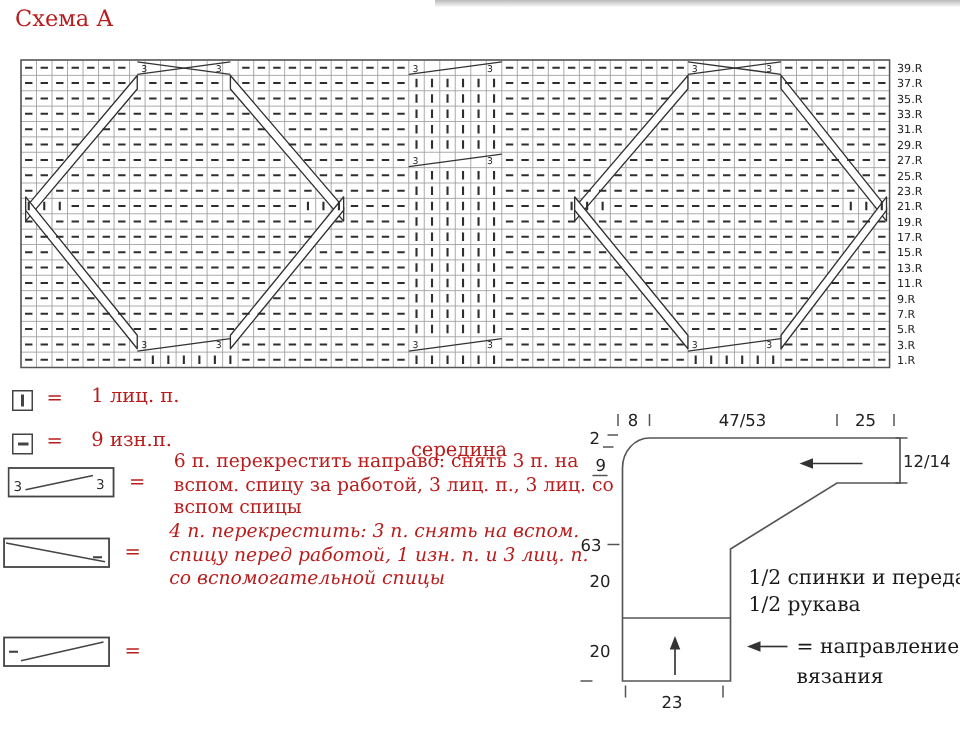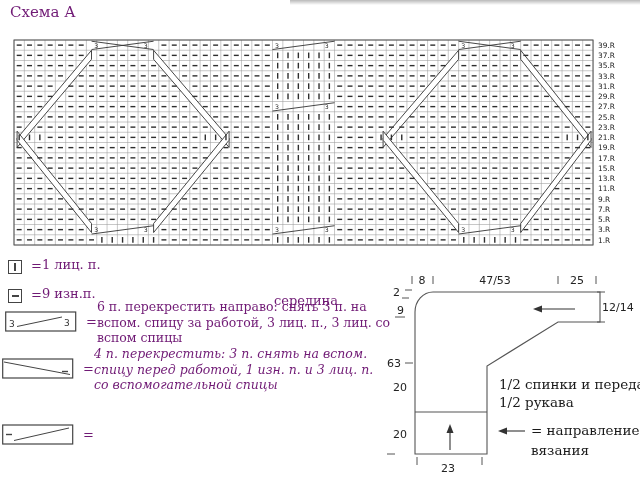--- a/index.html
+++ b/index.html
@@ -1,30 +1,30 @@
 <!DOCTYPE html>
 <html><head>
 <meta charset="utf-8">
 <style>
   html,body{margin:0;padding:0;background:#e8e8e8;}
   .page{position:relative;width:640px;height:486px;background:#ffffff;overflow:hidden;
-        font-family:"DejaVu Serif","Liberation Serif",serif;color:#701a75;}
+        font-family:"DejaVu Serif","Liberation Serif",serif;color:#b91c1c;}
   .shadow{position:absolute;left:290px;top:0;width:350px;height:5px;
           background:linear-gradient(to bottom,#b9b9b9,rgba(255,255,255,0));}
   .title{position:absolute;left:10px;top:3px;font-size:15px;}
   .subtitle{position:absolute;left:10px;top:22px;font-size:15px;}
   .note{position:absolute;left:368px;top:6px;font-size:13.5px;}
   .center-label{position:absolute;left:236px;top:246px;width:140px;text-align:center;
                 font-size:13px;line-height:14px;margin-top:48px;}
   .leg{position:absolute;display:flex;align-items:flex-start;}
   .cellbox{width:12px;height:12px;border:1.2px solid #444;position:relative;flex:0 0 auto;background:#fff;}
   .cellbox.knit::after{content:"";position:absolute;left:5px;top:2px;bottom:2px;width:1.5px;background:#444;}
   .cellbox.purl::after{content:"";position:absolute;left:2.5px;top:5px;width:7px;height:1.5px;background:#444;}
   .eq{font-size:13px;margin-left:9px;margin-top:-2px;}
-  .lbl{font-size:13px;margin-left:0;margin-top:-3px;}
+  .lbl{font-size:13px;margin-left:19px;margin-top:-3px;}
   .lbl.small{font-size:12.5px;line-height:15.5px;}
   .boxsvg{flex:0 0 auto;}
   svg text{font-family:"DejaVu Sans","Liberation Sans",sans-serif;}
   svg text.ser{font-family:"DejaVu Serif","Liberation Serif",serif;}
 </style>
 </head>
 <body>
 
 <div class="page">
 

